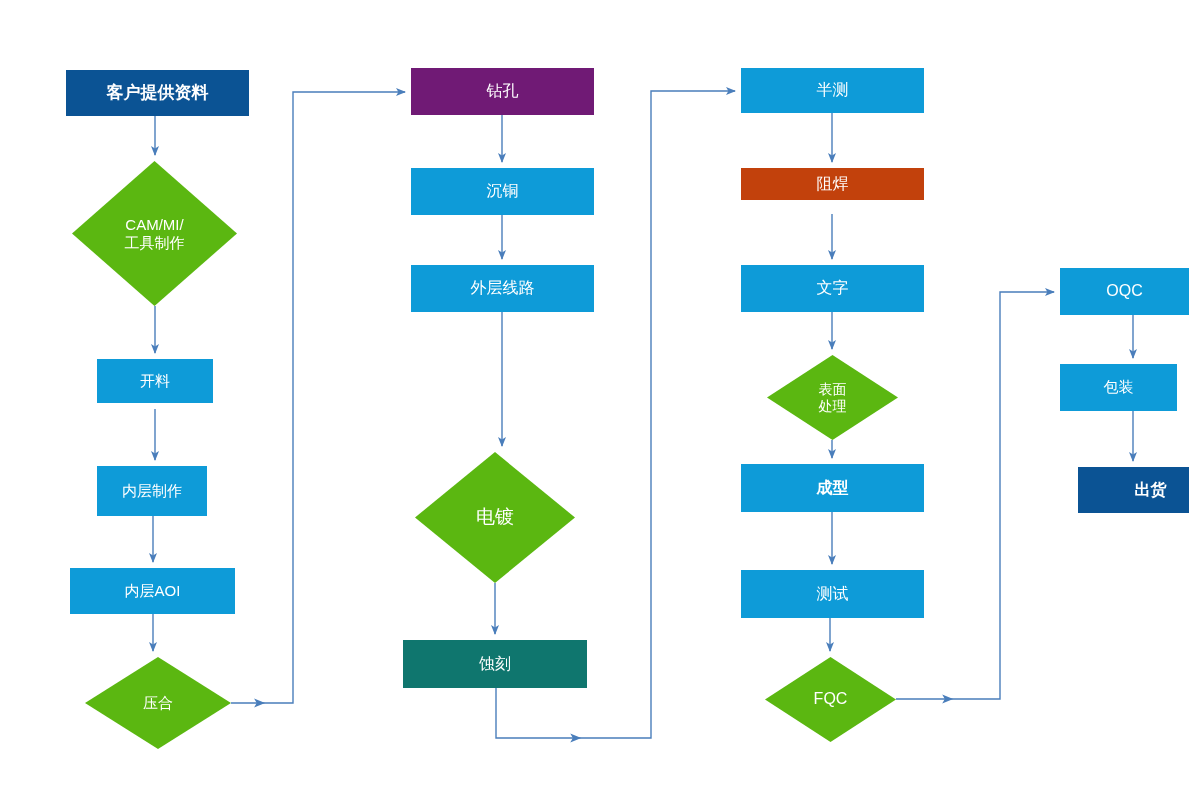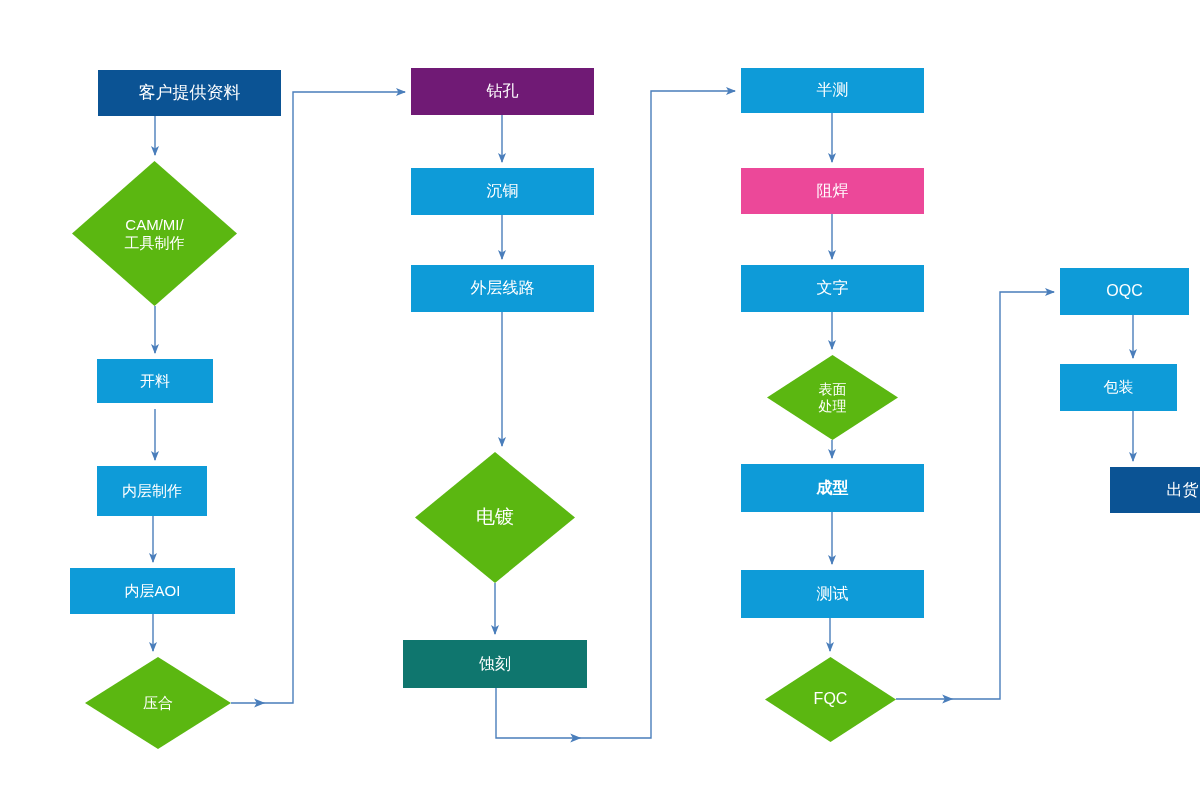--- a/index.html
+++ b/index.html
@@ -33,22 +33,21 @@
     line-height: 1.18;
     box-sizing: border-box;
     white-space: pre-line;
     z-index: 2;
   }
   .node.rect {
     background: #0E9BD8;
   }
   .node.rect.dark {
     background: #0B5394;
-    font-weight: normal;
-    margin-left: 32px;
+    font-weight: bold;
   }
   .node.diamond {
     background: transparent;
   }
   .node.diamond .dia-shape {
     position: absolute;
     left: 0;
     top: 0;
     width: 100%;
     height: 100%;
@@ -112,21 +111,21 @@
       <div class="node rect" style="left: 97px; top: 359px; width: 116px; height: 44px; font-size: 15px; background: rgb(14, 155, 216);"><span class="node-label">开料</span></div>
       <div class="node rect" style="left: 97px; top: 466px; width: 110px; height: 50px; font-size: 15px; background: rgb(14, 155, 216);"><span class="node-label">内层制作</span></div>
       <div class="node rect" style="left: 70px; top: 568px; width: 165px; height: 46px; font-size: 15px; background: rgb(14, 155, 216);"><span class="node-label">内层AOI</span></div>
       <div class="node diamond" style="left: 85px; top: 657px; width: 146px; height: 92px; font-size: 15px;"><div class="dia-shape" style="background: rgb(91, 183, 17);"></div><span class="node-label">压合</span></div>
       <div class="node rect" style="left: 411px; top: 68px; width: 183px; height: 47px; font-size: 16px; background: #701a75;"><span class="node-label">钻孔</span></div>
       <div class="node rect" style="left: 411px; top: 168px; width: 183px; height: 47px; font-size: 16px; background: rgb(14, 155, 216);"><span class="node-label">沉铜</span></div>
       <div class="node rect" style="left: 411px; top: 265px; width: 183px; height: 47px; font-size: 16px; background: rgb(14, 155, 216);"><span class="node-label">外层线路</span></div>
       <div class="node diamond" style="left: 415px; top: 452px; width: 160px; height: 131px; font-size: 19px;"><div class="dia-shape" style="background: rgb(91, 183, 17);"></div><span class="node-label">电镀</span></div>
       <div class="node rect" style="left: 403px; top: 640px; width: 184px; height: 48px; font-size: 16px; background: #0f766e;"><span class="node-label">蚀刻</span></div>
       <div class="node rect" style="left: 741px; top: 68px; width: 183px; height: 45px; font-size: 16px; background: rgb(14, 155, 216);"><span class="node-label">半测</span></div>
-      <div class="node rect" style="left: 741px; top: 168px; width: 183px; height: 46px; font-size: 16px; background: #ec4899;"><span class="node-label">阻焊</span></div>
+      <div class="node rect" style="left: 741px; top: 168px; width: 183px; height: 32px; font-size: 16px; background: #c2410c;"><span class="node-label">阻焊</span></div>
       <div class="node rect" style="left: 741px; top: 265px; width: 183px; height: 47px; font-size: 16px; background: rgb(14, 155, 216);"><span class="node-label">文字</span></div>
       <div class="node diamond" style="left: 767px; top: 355px; width: 131px; height: 85px; font-size: 14px; justify-content: flex-end;"><div class="dia-shape" style="background: rgb(91, 183, 17);"></div><span class="node-label">表面
 处理</span></div>
       <div class="node rect" style="left: 741px; top: 464px; width: 183px; height: 48px; font-size: 16px; background: rgb(14, 155, 216); font-weight: bold;"><span class="node-label">成型</span></div>
       <div class="node rect" style="left: 741px; top: 570px; width: 183px; height: 48px; font-size: 16px; background: rgb(14, 155, 216);"><span class="node-label">测试</span></div>
       <div class="node diamond" style="left: 765px; top: 657px; width: 131px; height: 85px; font-size: 16px;"><div class="dia-shape" style="background: rgb(91, 183, 17);"></div><span class="node-label">FQC</span></div>
       <div class="node rect" style="left: 1060px; top: 268px; width: 129px; height: 47px; font-size: 16px; background: rgb(14, 155, 216);"><span class="node-label">OQC</span></div>
       <div class="node rect" style="left: 1060px; top: 364px; width: 117px; height: 47px; font-size: 15px; background: rgb(14, 155, 216); font-family: Liberation Serif, serif;"><span class="node-label">包装</span></div>
       <div class="node rect dark" style="left: 1078px; top: 467px; width: 111px; height: 46px; font-size: 16px; background: rgb(11, 83, 148); padding-left: 34px;"><span class="node-label">出货</span></div>
     </div>

